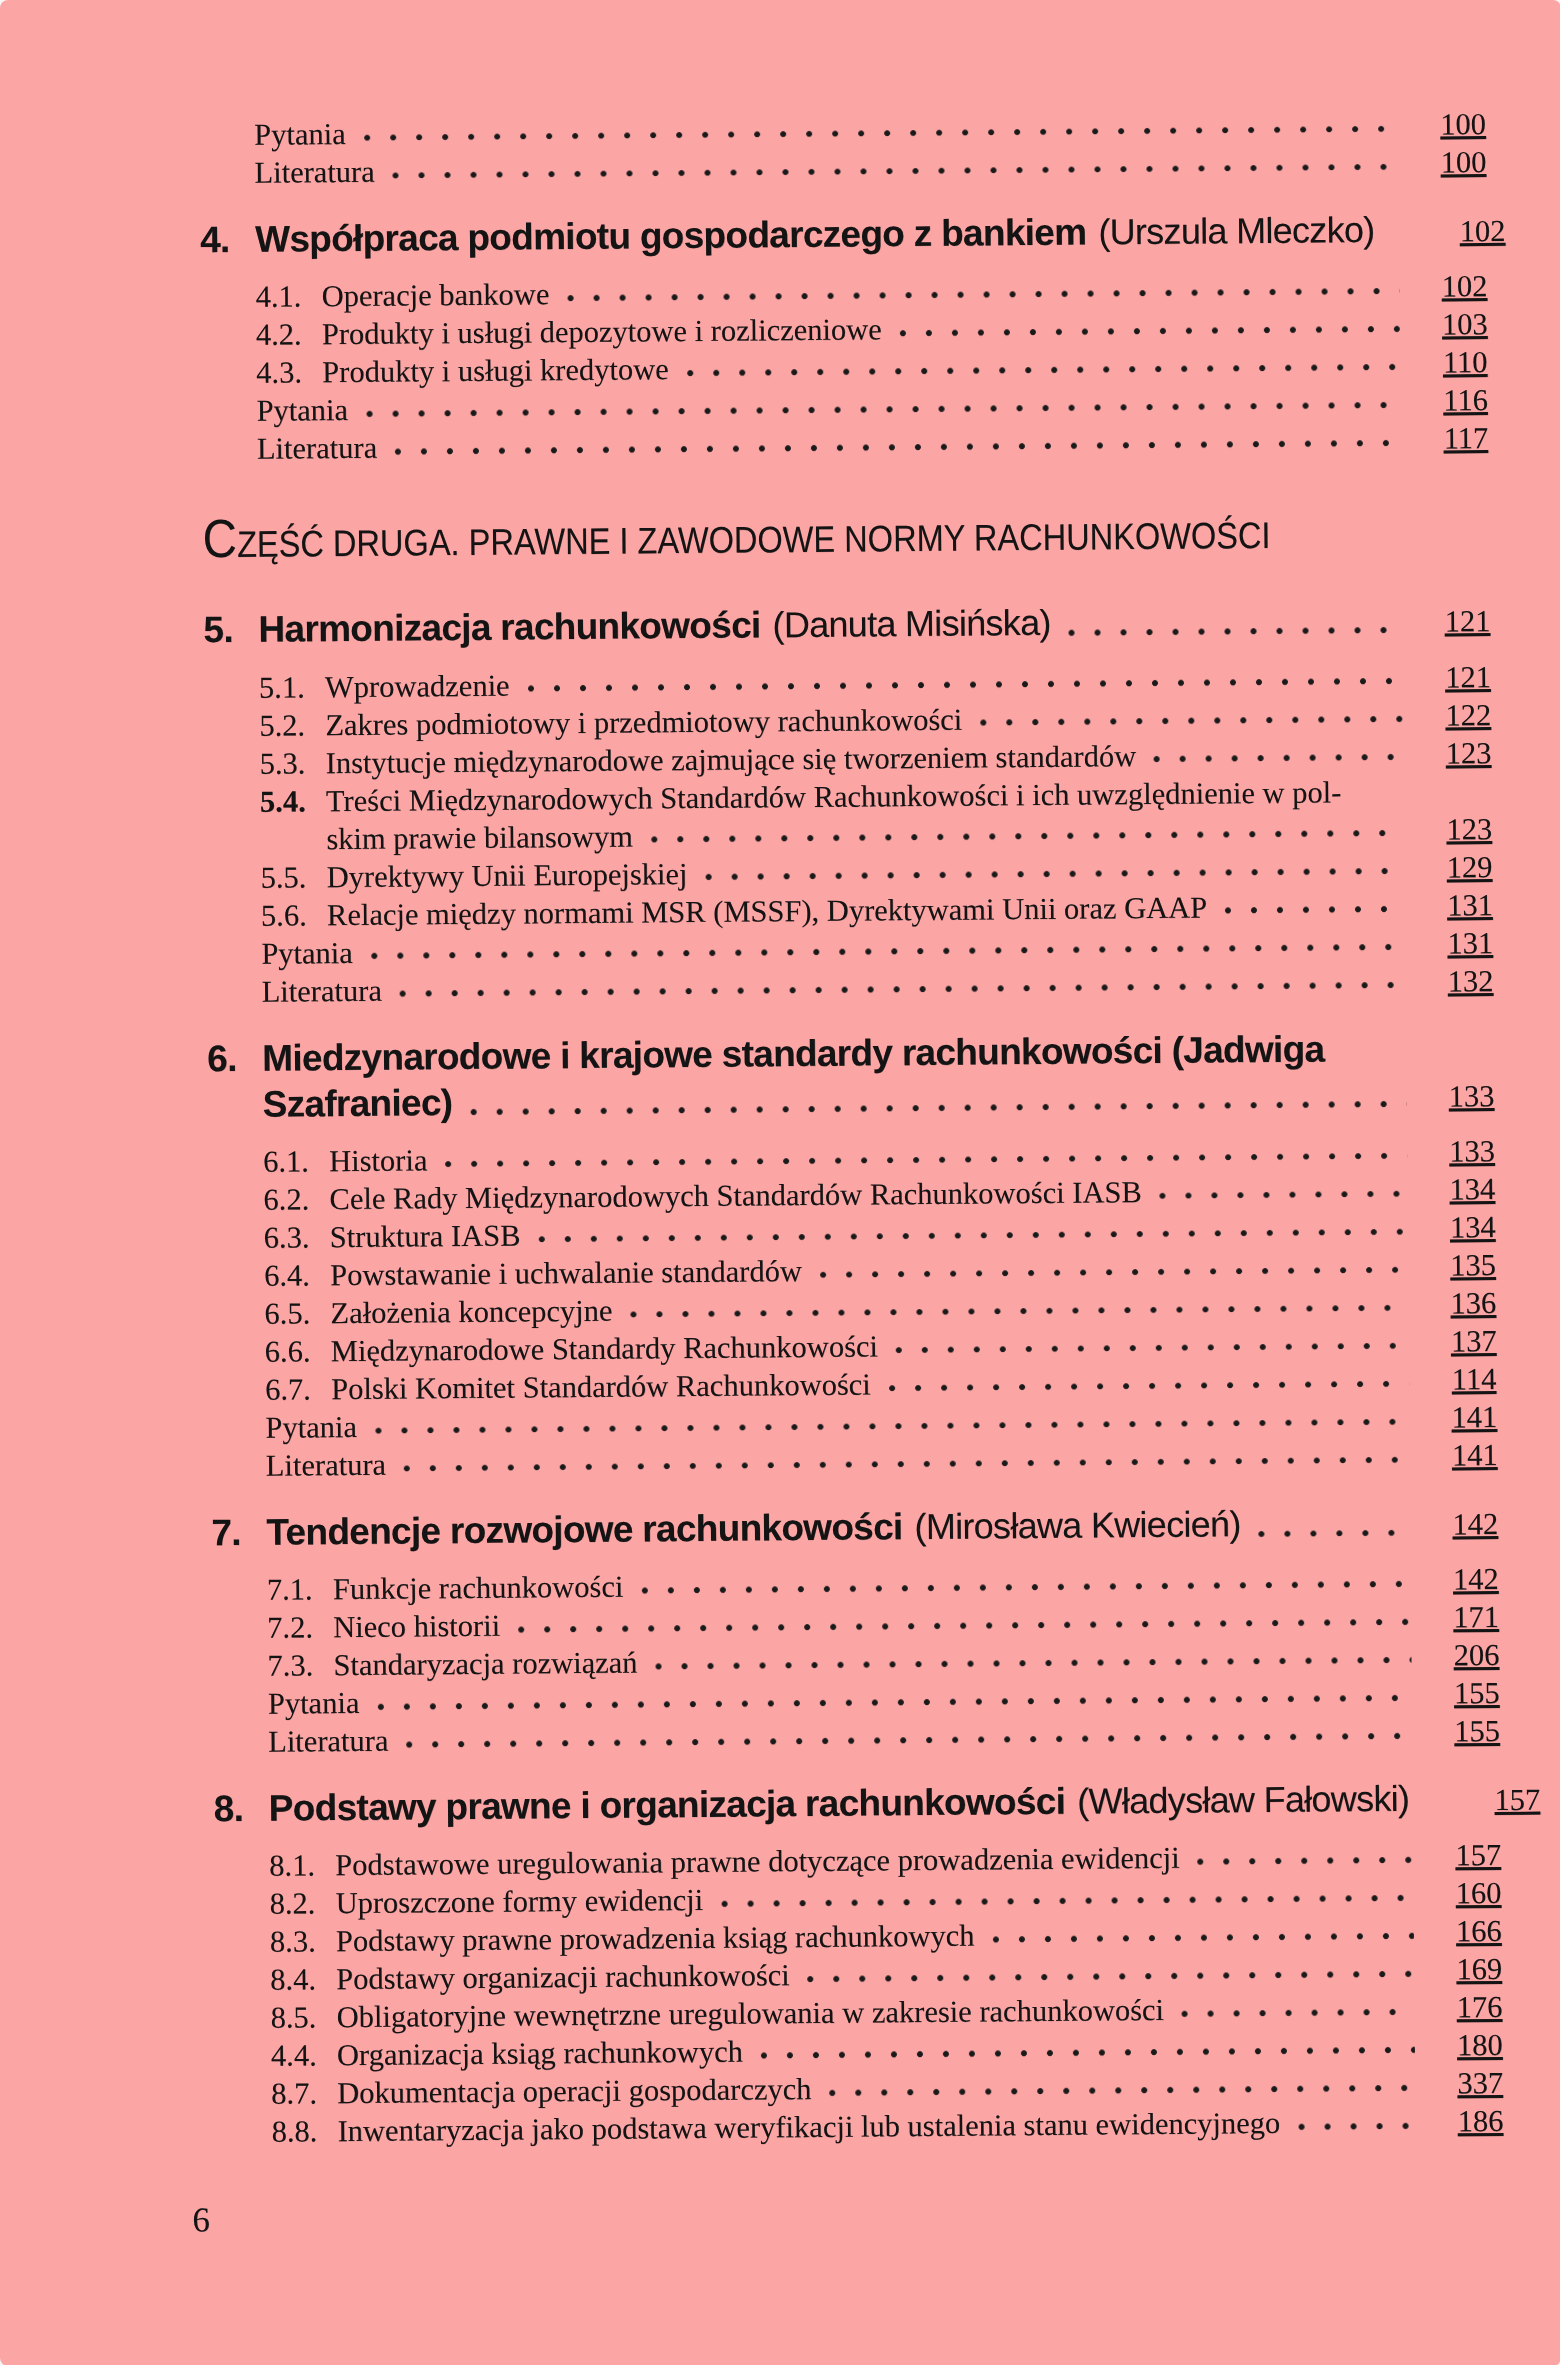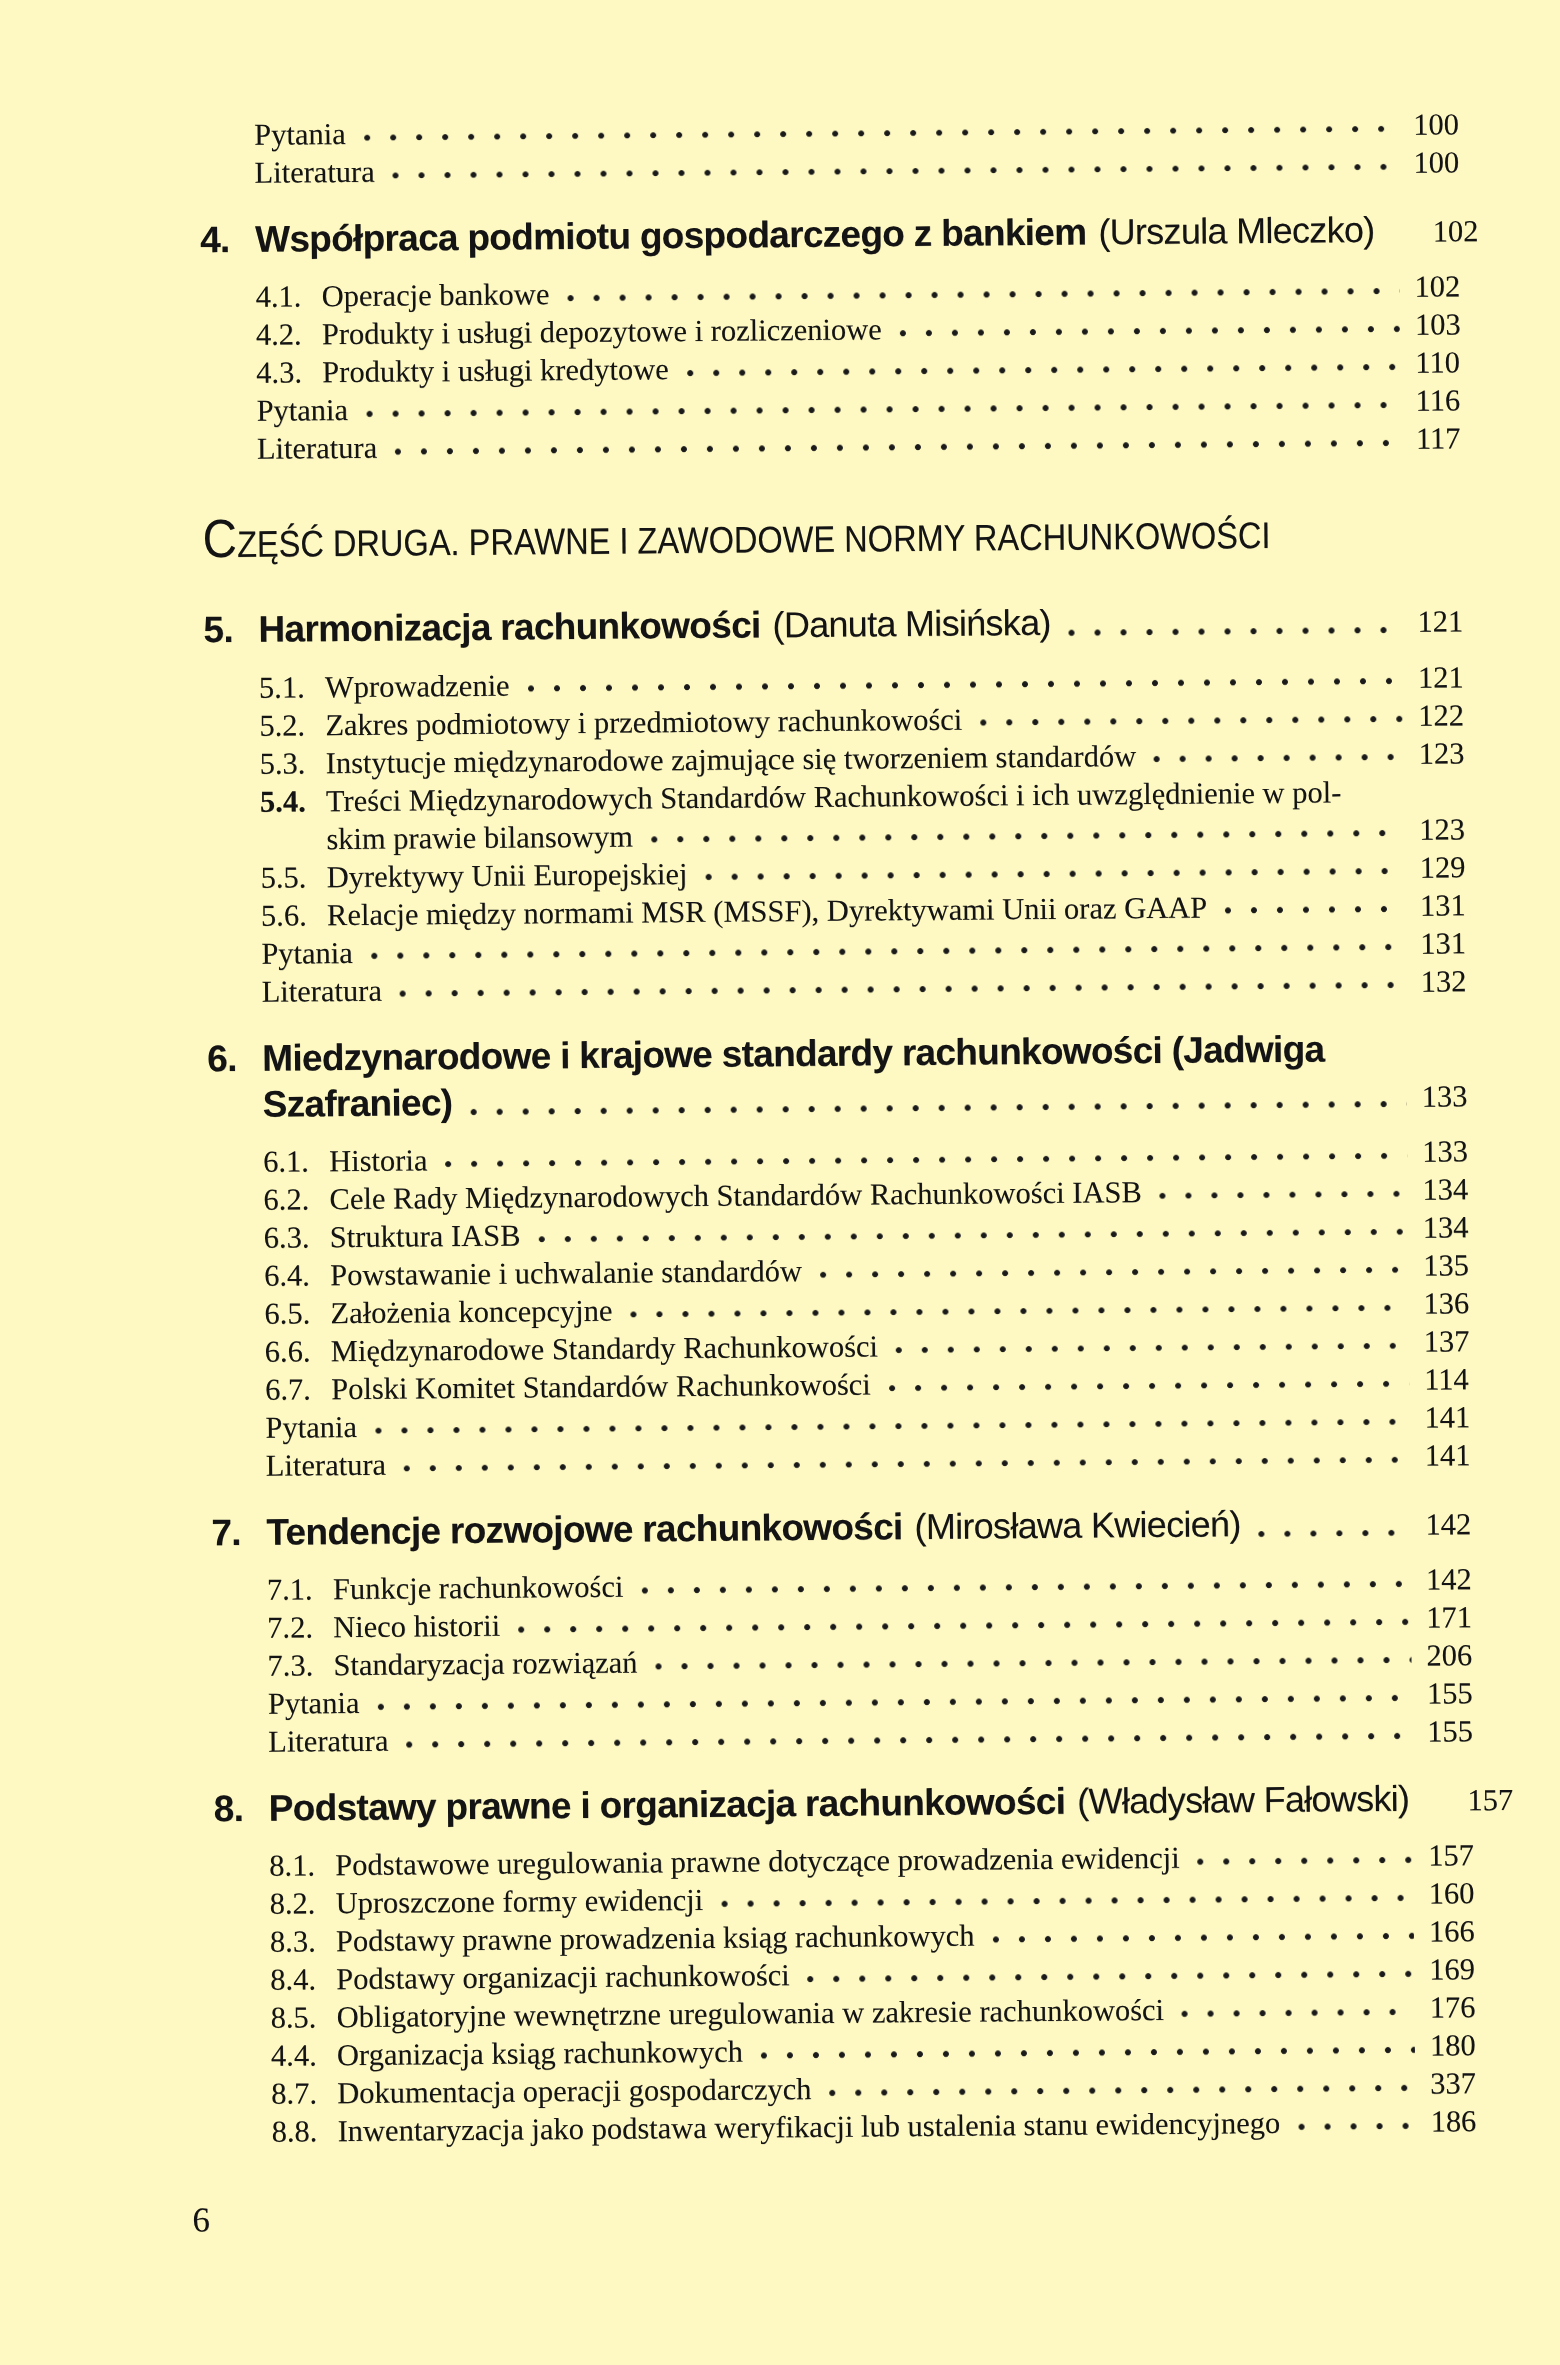--- a/index.html
+++ b/index.html
@@ -6,21 +6,21 @@
   html,body{margin:0;padding:0;}
   body{
     width:1561px;height:2366px;
     background:#f7f7f5;
     font-family:"Liberation Serif", serif;
     color:#141414;
     overflow:hidden;
     position:relative;
   }
   .sheet{
-    position:absolute;inset:0;background:#fef9c3;
+    position:absolute;inset:0;background:#fca5a5;border-radius:8px;
   }
   .content{
     position:absolute;left:0;top:118px;width:1561px;
     transform:rotate(-0.5deg);
     transform-origin:0 0;
     text-shadow:0.3px 0.3px 0 rgba(0,0,0,0.30);
   }
   .toc{padding-left:199px;padding-right:48px;}
 
   
@@ -32,21 +32,21 @@
   }
   .row .num{flex:none;width:66px;}
   .row .title{flex:none;}
   .leader{
     flex:1 1 26.5px;min-width:26.5px;height:8.6px;
     align-self:flex-end;margin:0 14.6px 10.6px 17px;
     background-image:radial-gradient(circle at 4px 4px, #1a1a1a 2.5px, transparent 3.3px);
     background-size:26px 8.6px;background-repeat:repeat-x;background-position:left top;
   }
   .leader.hidden{background:none;}
-  .pagenum{flex:none;width:100px;text-align:left;}
+  .pagenum{flex:none;width:100px;text-align:center;text-decoration:underline;}
 
   
   .row2block .rowline1{display:flex;align-items:baseline;height:38px;line-height:38px;font-size:30.5px;white-space:nowrap;padding-left:55px;}
   .row2block .rowline1 .num{flex:none;width:66px;font-weight:bold;}
   .row2block .rowline2{display:flex;align-items:baseline;height:38px;line-height:38px;font-size:30.5px;white-space:nowrap;padding-left:121px;}
 
   
   .chapter{
     display:flex;align-items:baseline;
     margin-top:25px;margin-bottom:13.3px;

